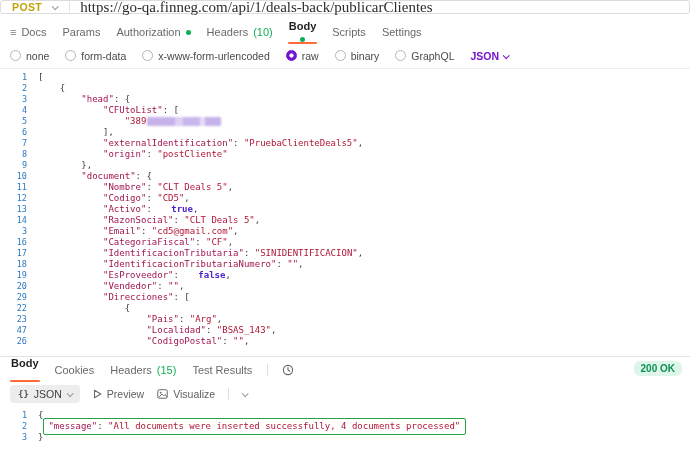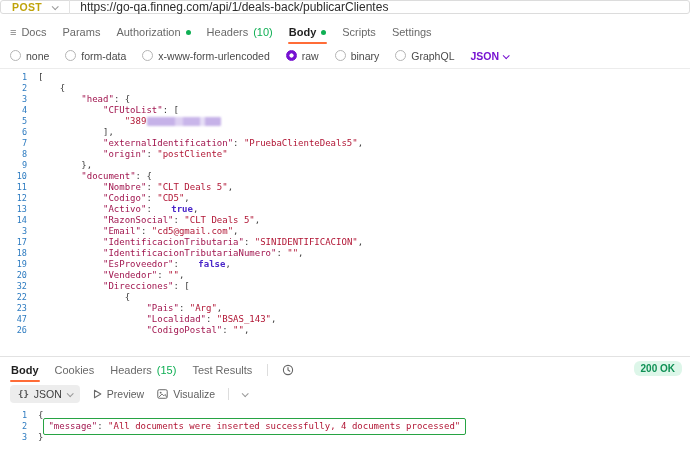--- a/index.html
+++ b/index.html
@@ -15,29 +15,29 @@
   }
   .method {
     font-size:10.5px; font-weight:bold; letter-spacing:.4px;
     color:var(--post); padding:0 10px 0 11px;
   }
   .chev {
     width:5px; height:5px; border-right:1.4px solid #9a9a9a; border-bottom:1.4px solid #9a9a9a;
     display:inline-block; transform:rotate(45deg) translateY(-1px);
   }
   .url-bar .vsep { width:1px; height:14px; background:#e3e3e3; margin:0 10px 0 12px; }
-  .url-text { font-size:12px; color:#2d2d2d; }
+  .url-text { font-size:15px; color:#2d2d2d;font-family:Liberation Serif, serif; }
 
   
   .tabs-row { height:24px; margin-top:6px; display:flex; align-items:stretch; gap:14px; padding-left:9px; }
   .tab {
     display:flex; align-items:center; gap:5px; font-size:11px; color:#696969;
     position:relative; cursor:default; padding:0 1px;
   }
-  .tab.active { color:#1f1f1f; font-weight:bold; }
+  .tab.active { color:#1f1f1f; font-weight:bold;flex-direction:column; }
   .tab.active::after {
     content:""; position:absolute; left:0; right:0; bottom:0; height:2px;
     background:var(--orange); border-radius:2px;
   }
   .tab .count { color:var(--green); }
   .tab .dot { width:5px; height:5px; border-radius:50%; background:var(--green); }
   .docs-ic { font-size:11px; color:#7c7c7c; line-height:1; }
 
   
   .modes-row {
@@ -218,37 +218,41 @@
     </div>
     <div class="cl">
       <span class="ln">14</span>
       <span class="lc">            <span class="jk">"RazonSocial"</span>: <span class="jv">"CLT Deals 5"</span>,</span>
     </div>
     <div class="cl">
       <span class="ln">3</span>
       <span class="lc">            <span class="jk">"Email"</span>: <span class="jv">"cd5@gmail.com"</span>,</span>
     </div>
     <div class="cl">
+      <span class="ln">16</span>
+      <span class="lc">            <span class="jk">"CategoriaFiscal"</span>: <span class="jv">"CF"</span>,</span>
+    </div>
+    <div class="cl">
       <span class="ln">17</span>
       <span class="lc">            <span class="jk">"IdentificacionTributaria"</span>: <span class="jv">"SINIDENTIFICACION"</span>,</span>
     </div>
     <div class="cl">
       <span class="ln">18</span>
       <span class="lc">            <span class="jk">"IdentificacionTributariaNumero"</span>: <span class="jv">""</span>,</span>
     </div>
     <div class="cl">
       <span class="ln">19</span>
       <span class="lc">            <span class="jk">"EsProveedor"</span>: <span class="jb">false</span>,</span>
     </div>
     <div class="cl">
       <span class="ln">20</span>
       <span class="lc">            <span class="jk">"Vendedor"</span>: <span class="jv">""</span>,</span>
     </div>
     <div class="cl">
-      <span class="ln">32</span>
+      <span class="ln">29</span>
       <span class="lc">            <span class="jk">"Direcciones"</span>: [</span>
     </div>
     <div class="cl">
       <span class="ln">22</span>
       <span class="lc">                {</span>
     </div>
     <div class="cl">
       <span class="ln">23</span>
       <span class="lc">                    <span class="jk">"Pais"</span>: <span class="jv">"Arg"</span>,</span>
     </div>

